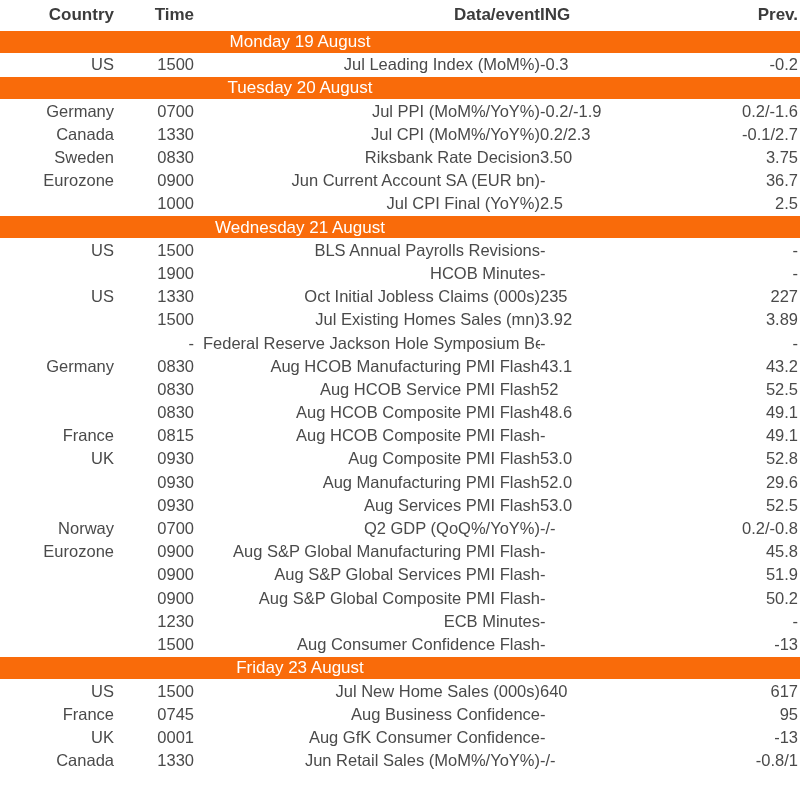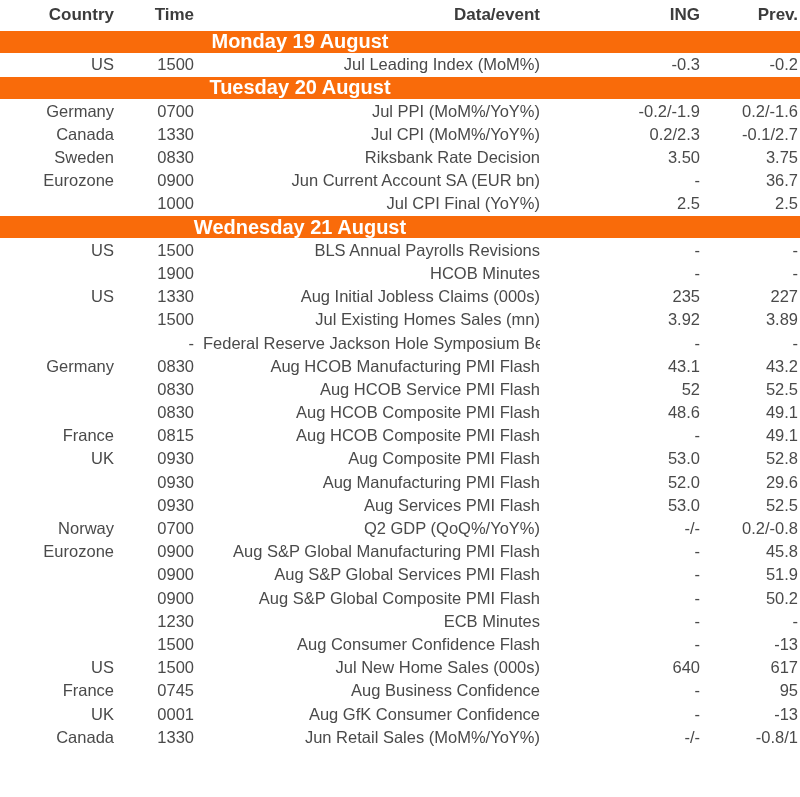--- a/index.html
+++ b/index.html
@@ -41,35 +41,35 @@
     font-size: 16.5px;
     color: var(--body-text);
     vertical-align: middle;
     padding: 0;
     white-space: nowrap;
     overflow: hidden;
   }
   .col-country { text-align: right; padding-right: 6px; }
   .col-time    { text-align: right; padding-right: 4px; }
   .col-event   { text-align: right;  padding-left: 5px;  }
-  .col-ing     { text-align: right; padding-right: 2px; }
+  .col-ing     { text-align: left; padding-right: 2px; }
   .col-prev    { text-align: right; padding-right: 2px; }
 
   td.band-cell {
     background: var(--orange);
     border-top: 1px solid #fff;
     border-bottom: 1px solid #fff;
     padding: 0;
   }
   .band-label {
     width: 600px;
     text-align: center;
     color: var(--band-text);
-    font-weight: bold;
-    font-size: 20px;
+    font-weight: normal;
+    font-size: 17px;
     line-height: 21px;
   }
 </style>
 </head>
 <body>
 
 <table class="calendar">
   <colgroup>
     <col class="c-country">
     <col class="c-time">
@@ -154,21 +154,21 @@
       <tr>
         <td class="col-country"></td>
         <td class="col-time">1900</td>
         <td class="col-event">HCOB Minutes</td>
         <td class="col-ing">-</td>
         <td class="col-prev">-</td>
       </tr>
       <tr>
         <td class="col-country">US</td>
         <td class="col-time">1330</td>
-        <td class="col-event">Aug Initial Jobless Claims (000s)</td>
+        <td class="col-event">Oct Initial Jobless Claims (000s)</td>
         <td class="col-ing">235</td>
         <td class="col-prev">227</td>
       </tr>
       <tr>
         <td class="col-country"></td>
         <td class="col-time">1500</td>
         <td class="col-event">Jul Existing Homes Sales (mn)</td>
         <td class="col-ing">3.92</td>
         <td class="col-prev">3.89</td>
       </tr>
@@ -264,20 +264,25 @@
         <td class="col-prev">-</td>
       </tr>
       <tr>
         <td class="col-country"></td>
         <td class="col-time">1500</td>
         <td class="col-event">Aug Consumer Confidence Flash</td>
         <td class="col-ing">-</td>
         <td class="col-prev">-13</td>
       </tr>
       <tr>
+        <td colspan="5" class="band-cell">
+          <div class="band-label">Friday 23 August</div>
+        </td>
+      </tr>
+      <tr>
         <td class="col-country">US</td>
         <td class="col-time">1500</td>
         <td class="col-event">Jul New Home Sales (000s)</td>
         <td class="col-ing">640</td>
         <td class="col-prev">617</td>
       </tr>
       <tr>
         <td class="col-country">France</td>
         <td class="col-time">0745</td>
         <td class="col-event">Aug Business Confidence</td>

